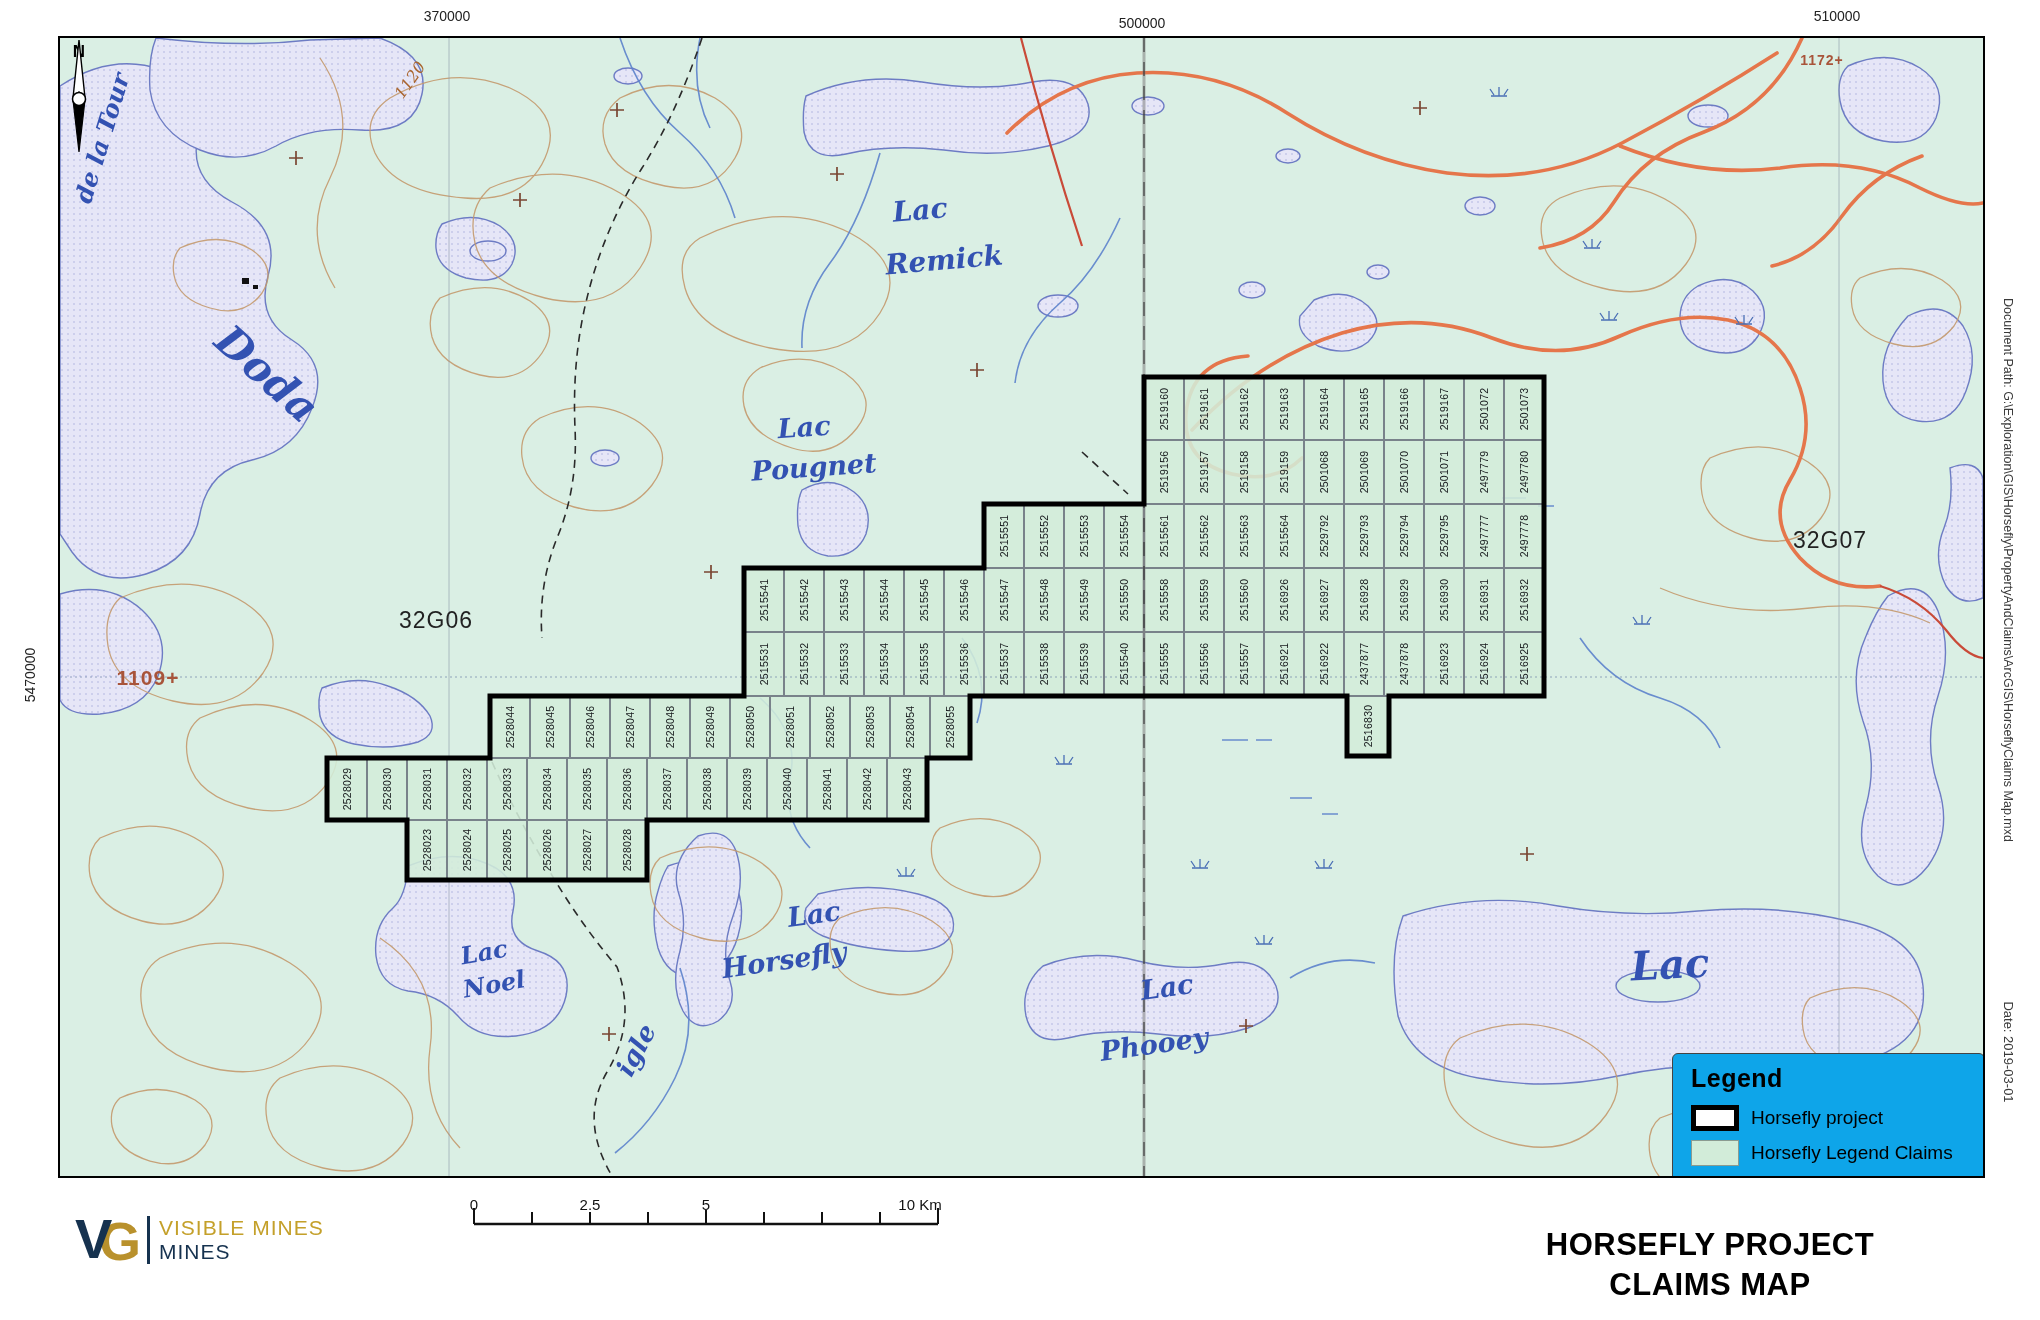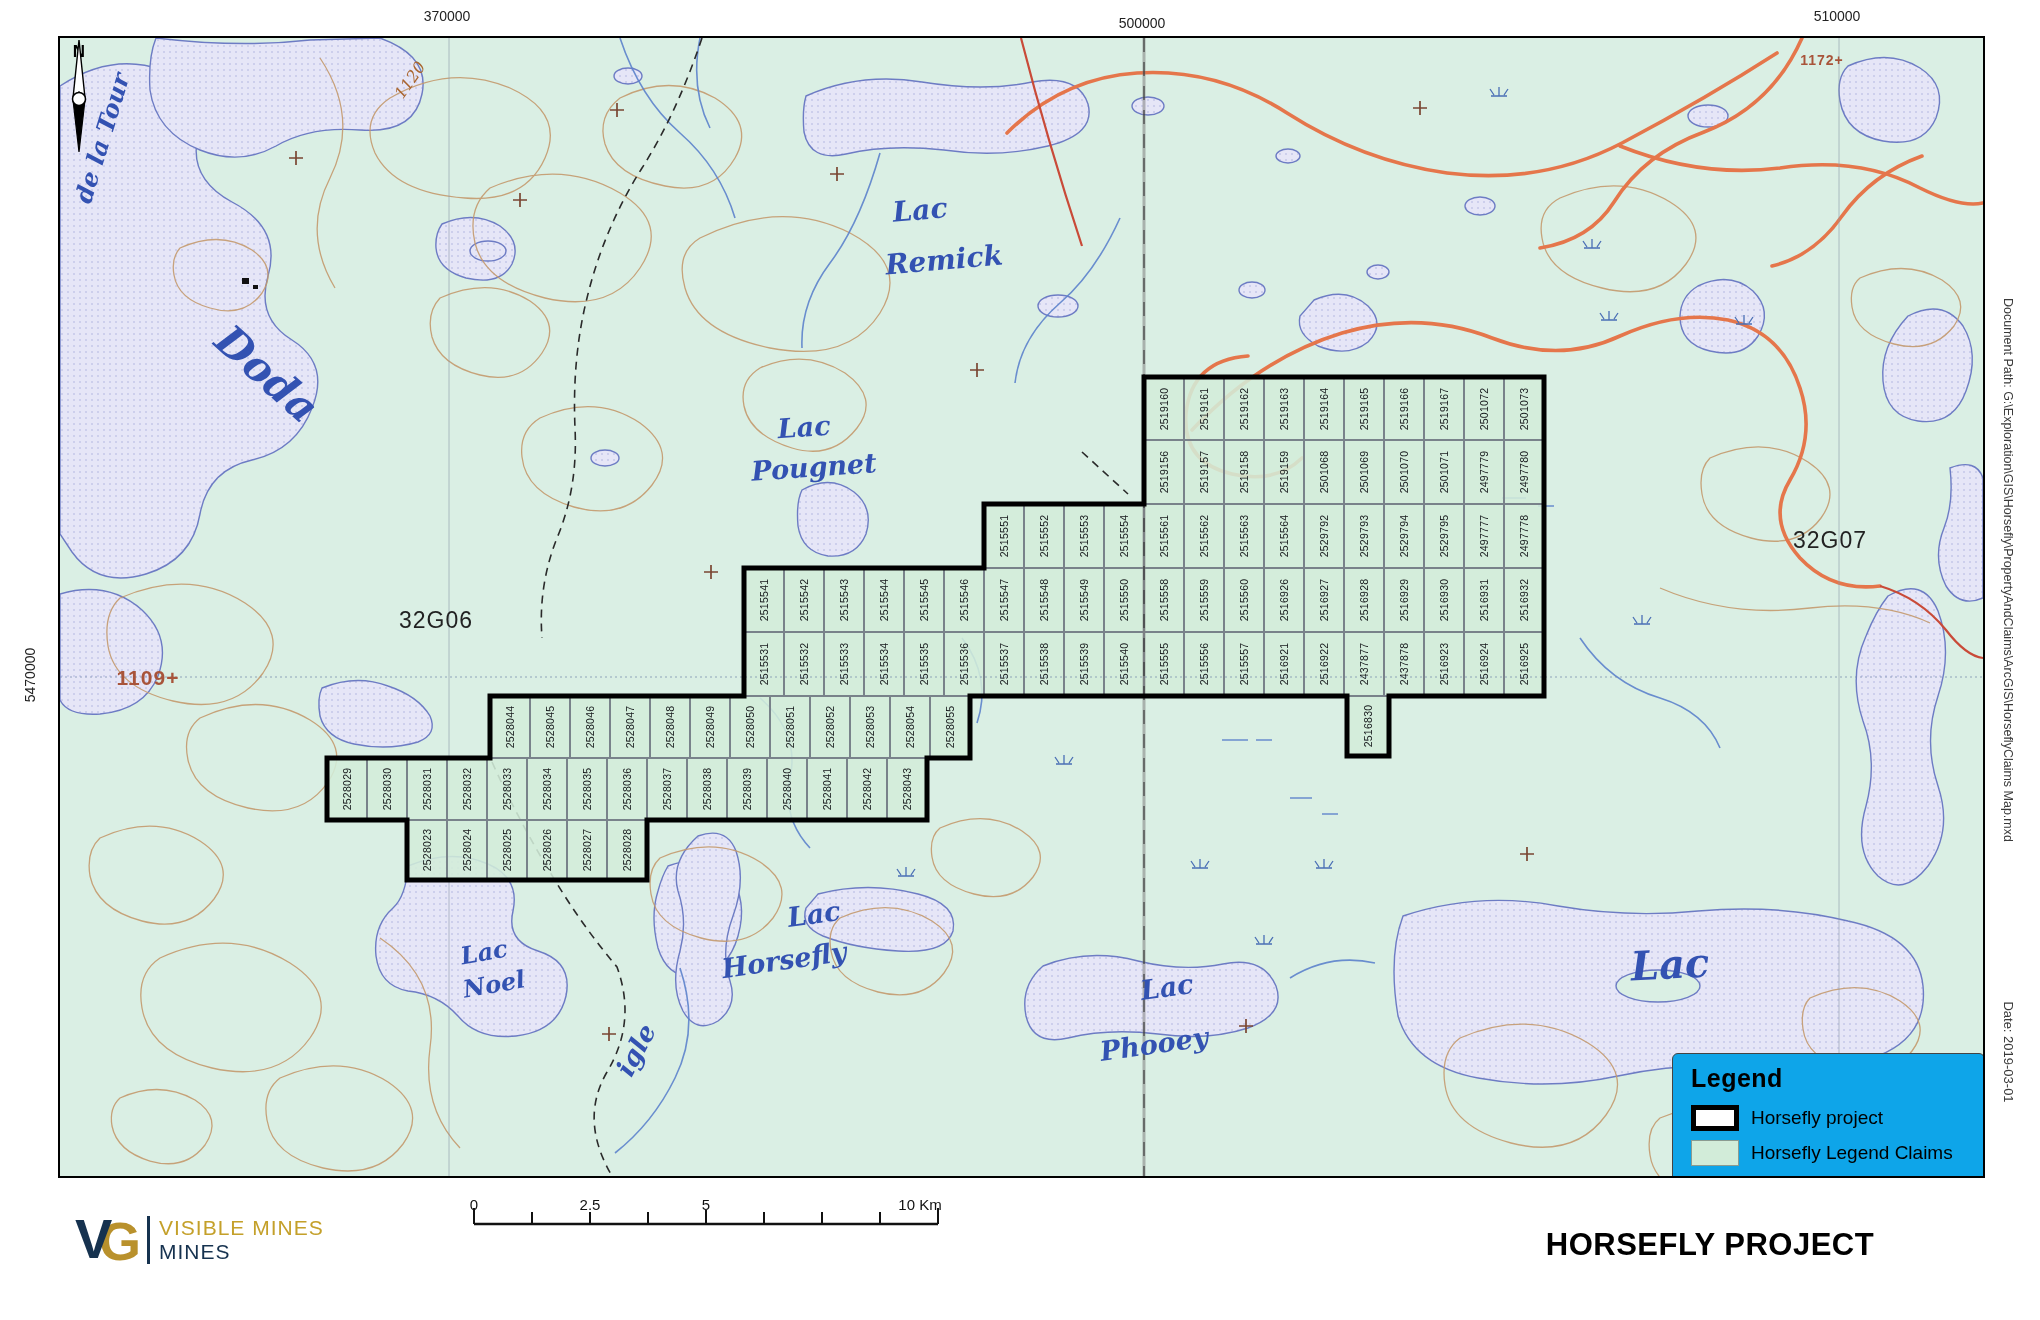--- a/index.html
+++ b/index.html
@@ -593,20 +593,21 @@
     <path d="M478,16 V32"></path>
   </g>
 </svg>
 <span class="sb-label" style="left:474px">0</span>
 <span class="sb-label" style="left:590px">2.5</span>
 <span class="sb-label" style="left:706px">5</span>
 <span class="sb-label" style="left:920px">10 Km</span>
 
 <div id="title-block">
   <div>HORSEFLY PROJECT</div>
+  <div>CLAIMS MAP</div>
 </div>
 
 <div id="logo">
   <span class="mk-g">G</span>
   <span class="mk-v">V</span>
   <div class="divider"></div>
   <div class="t1">VISIBLE MINES</div>
   <div class="t2">MINES</div>
 </div>
 

